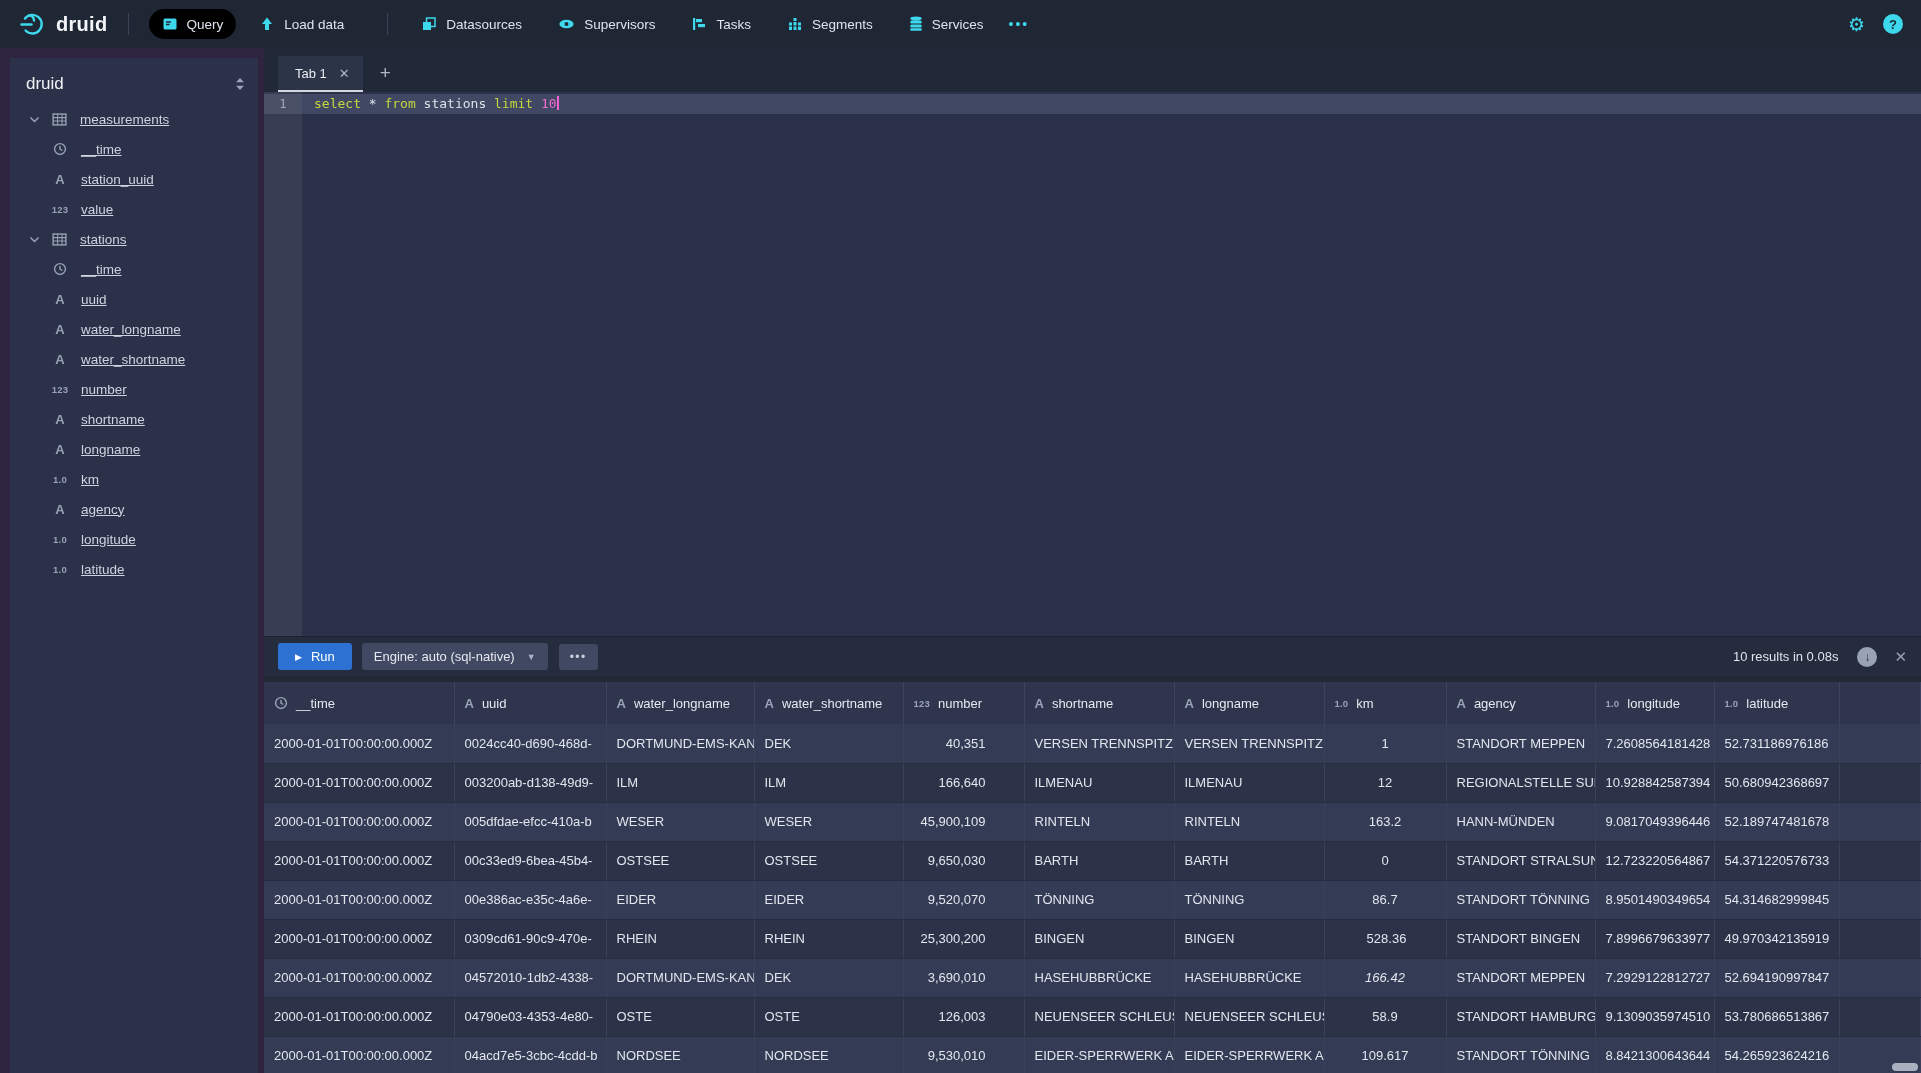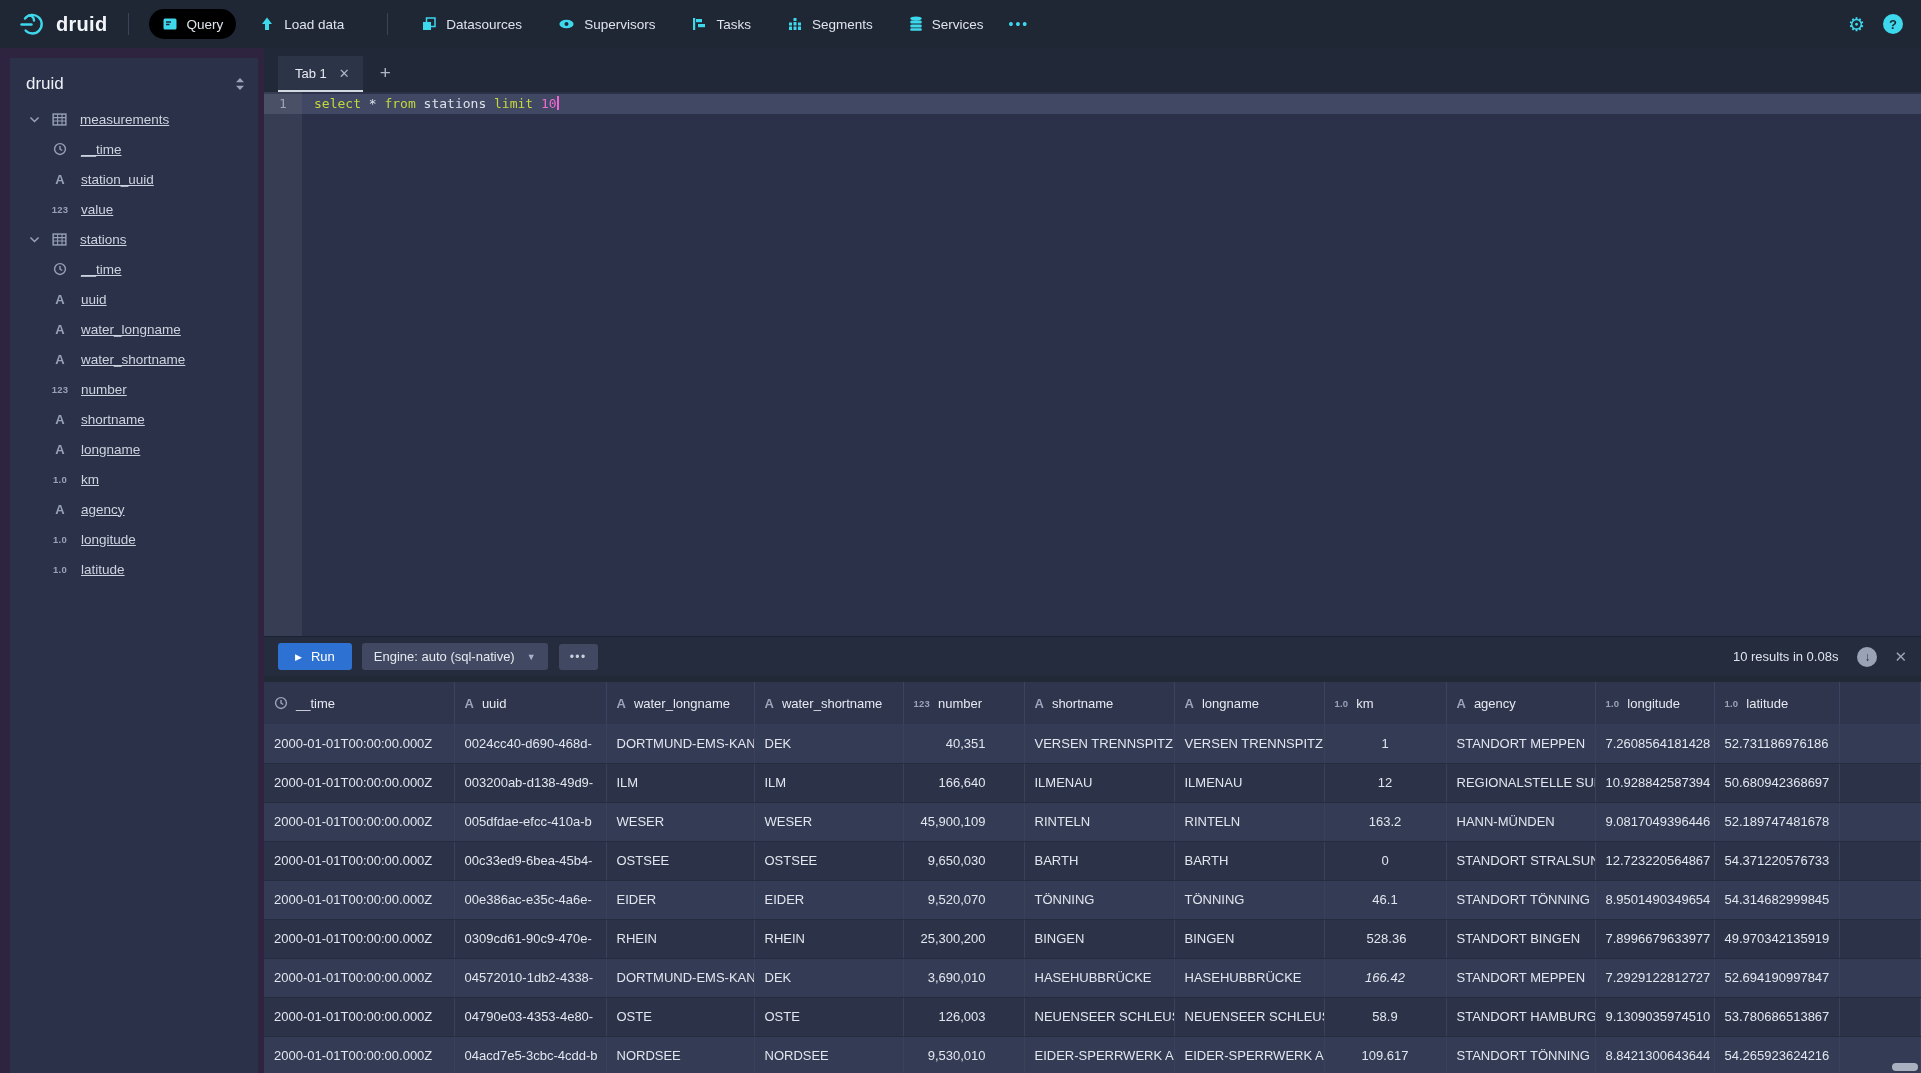--- a/index.html
+++ b/index.html
@@ -521,21 +521,21 @@
             <td style="text-align: left;"></td>
           </tr>
           <tr class="odd">
             <td style="text-align: left;">2000-01-01T00:00:00.000Z</td>
             <td style="text-align: left;">00e386ac-e35c-4a6e-</td>
             <td style="text-align: left;">EIDER</td>
             <td style="text-align: left;">EIDER</td>
             <td class="pad-num" style="text-align: right;">9,520,070</td>
             <td style="text-align: left;">TÖNNING</td>
             <td style="text-align: left;">TÖNNING</td>
-            <td style="text-align: center;">46.1</td>
+            <td style="text-align: center;">86.7</td>
             <td style="text-align: left;">STANDORT TÖNNING</td>
             <td style="text-align: left;">8.9501490349654</td>
             <td style="text-align: left;">54.314682999845</td>
             <td style="text-align: left;"></td>
           </tr>
           <tr class="even">
             <td style="text-align: left;">2000-01-01T00:00:00.000Z</td>
             <td style="text-align: left;">0309cd61-90c9-470e-</td>
             <td style="text-align: left;">RHEIN</td>
             <td style="text-align: left;">RHEIN</td>

